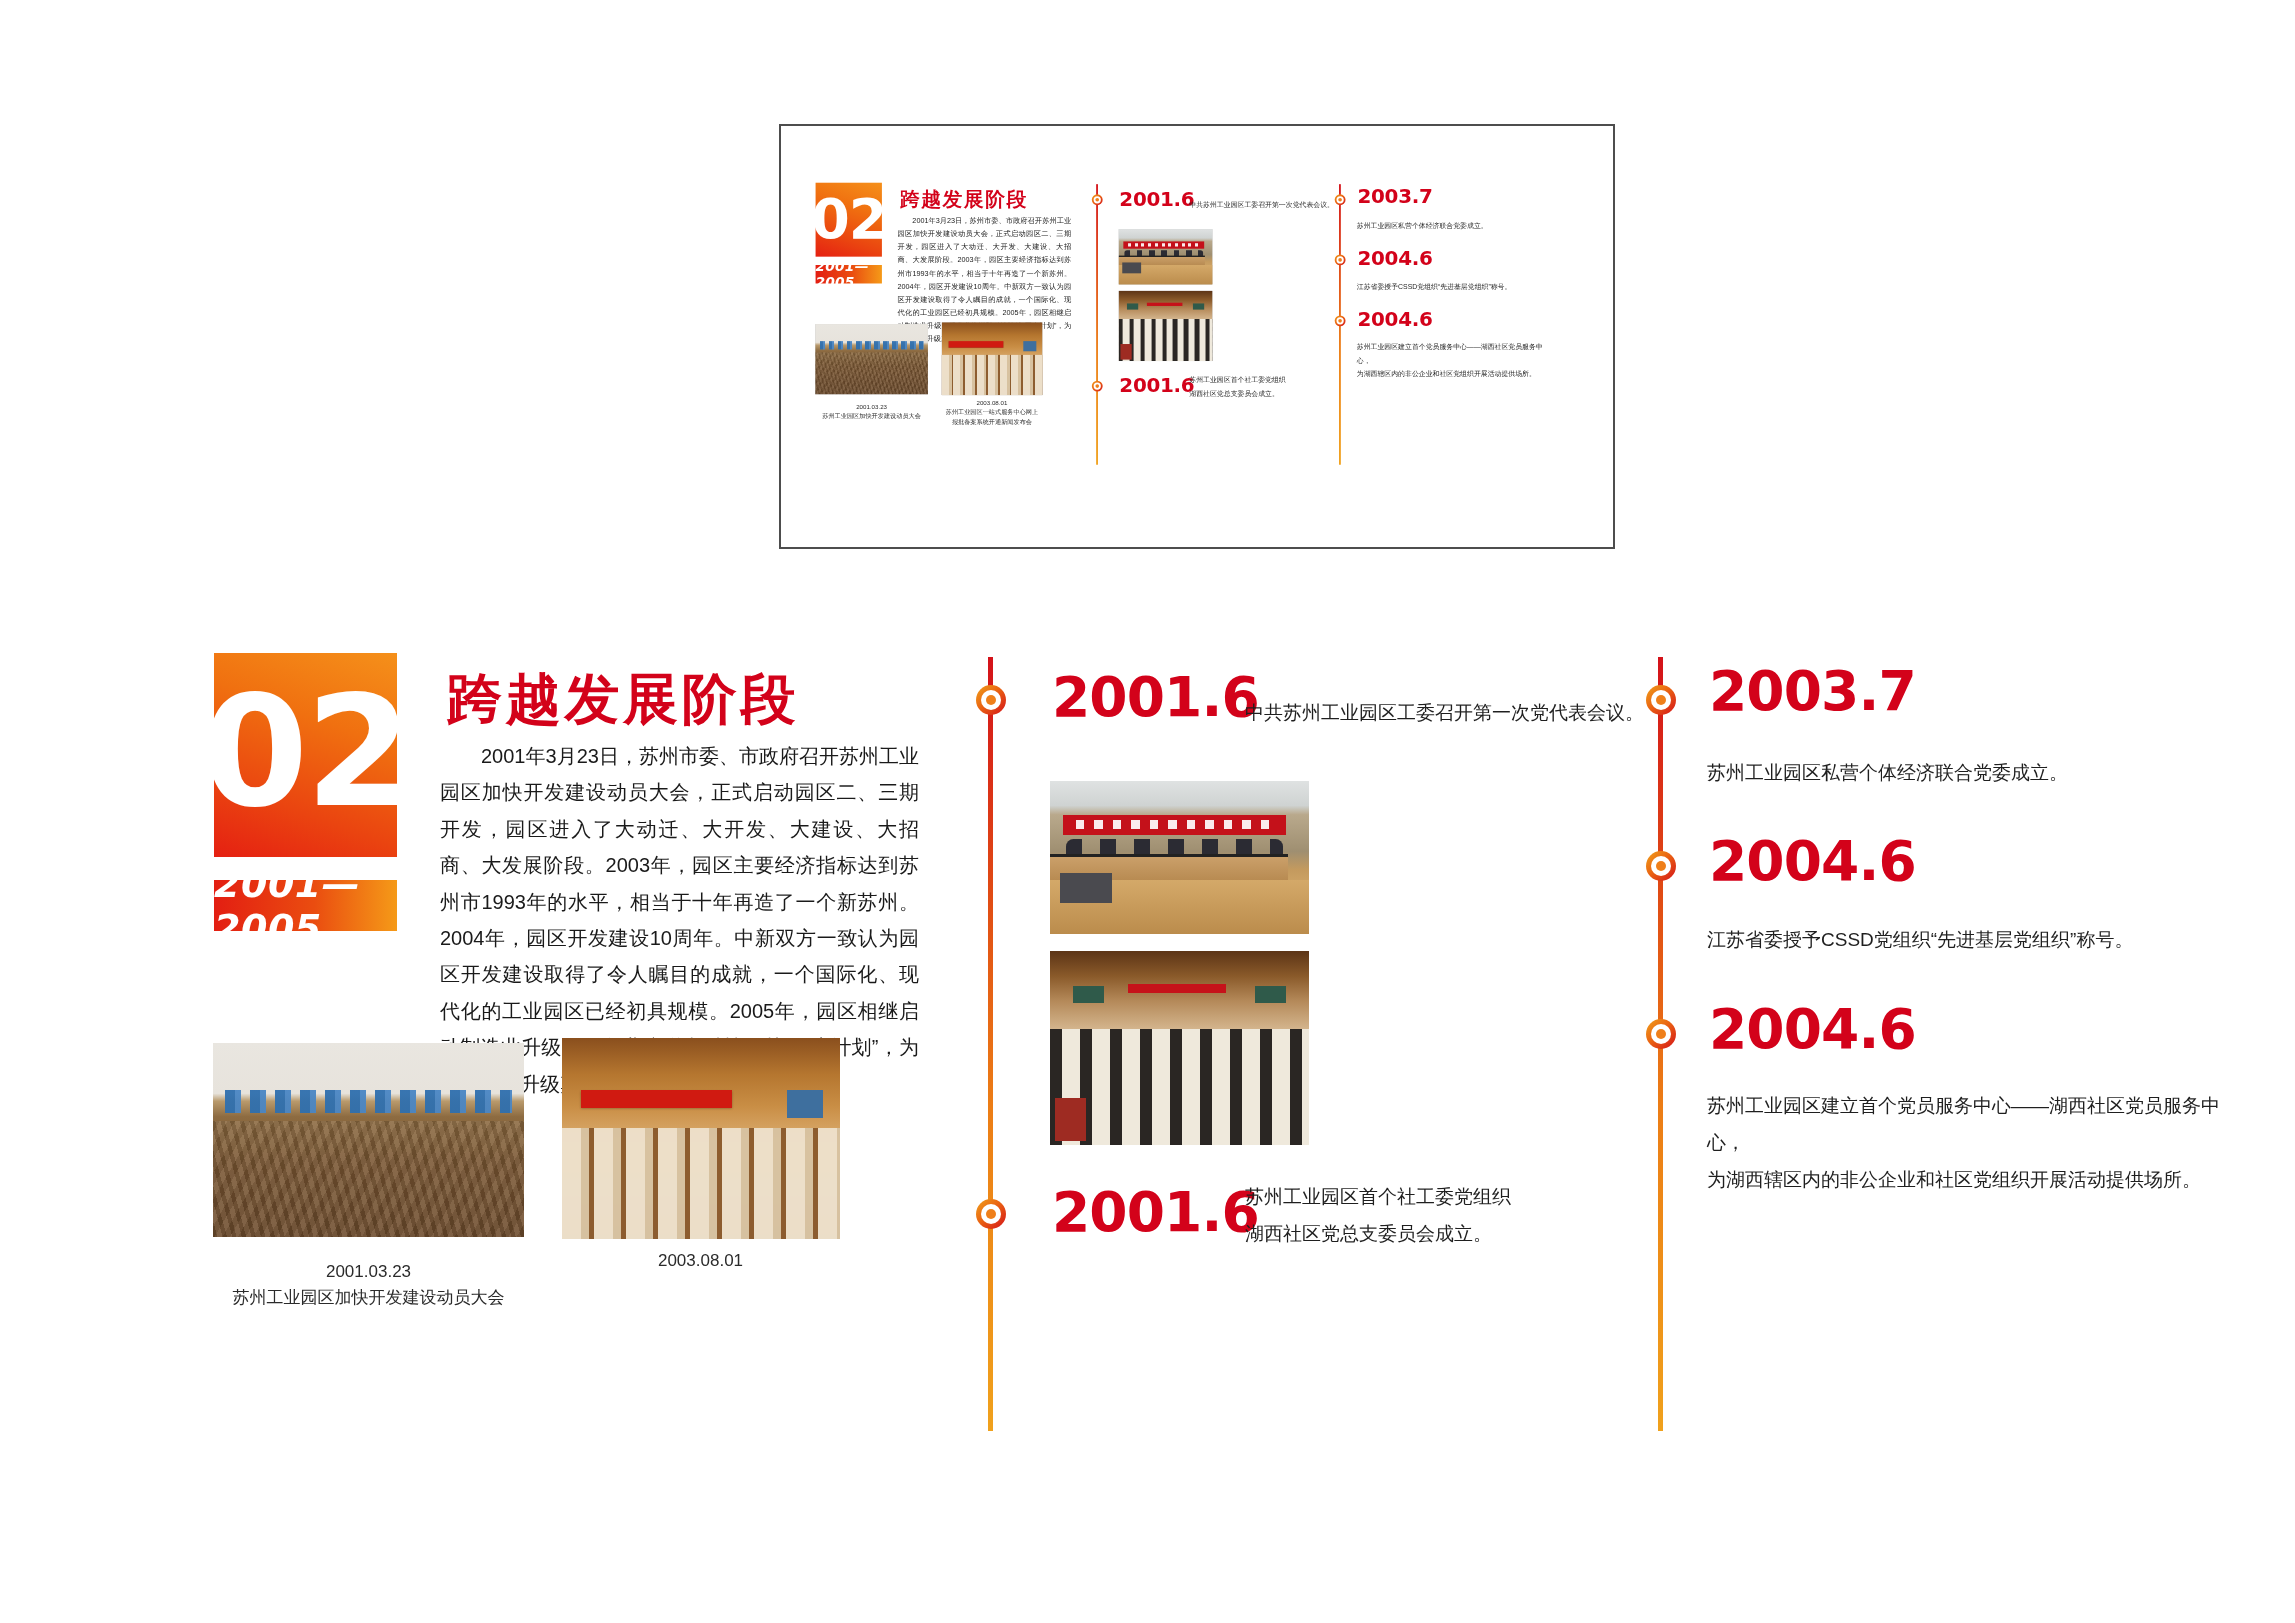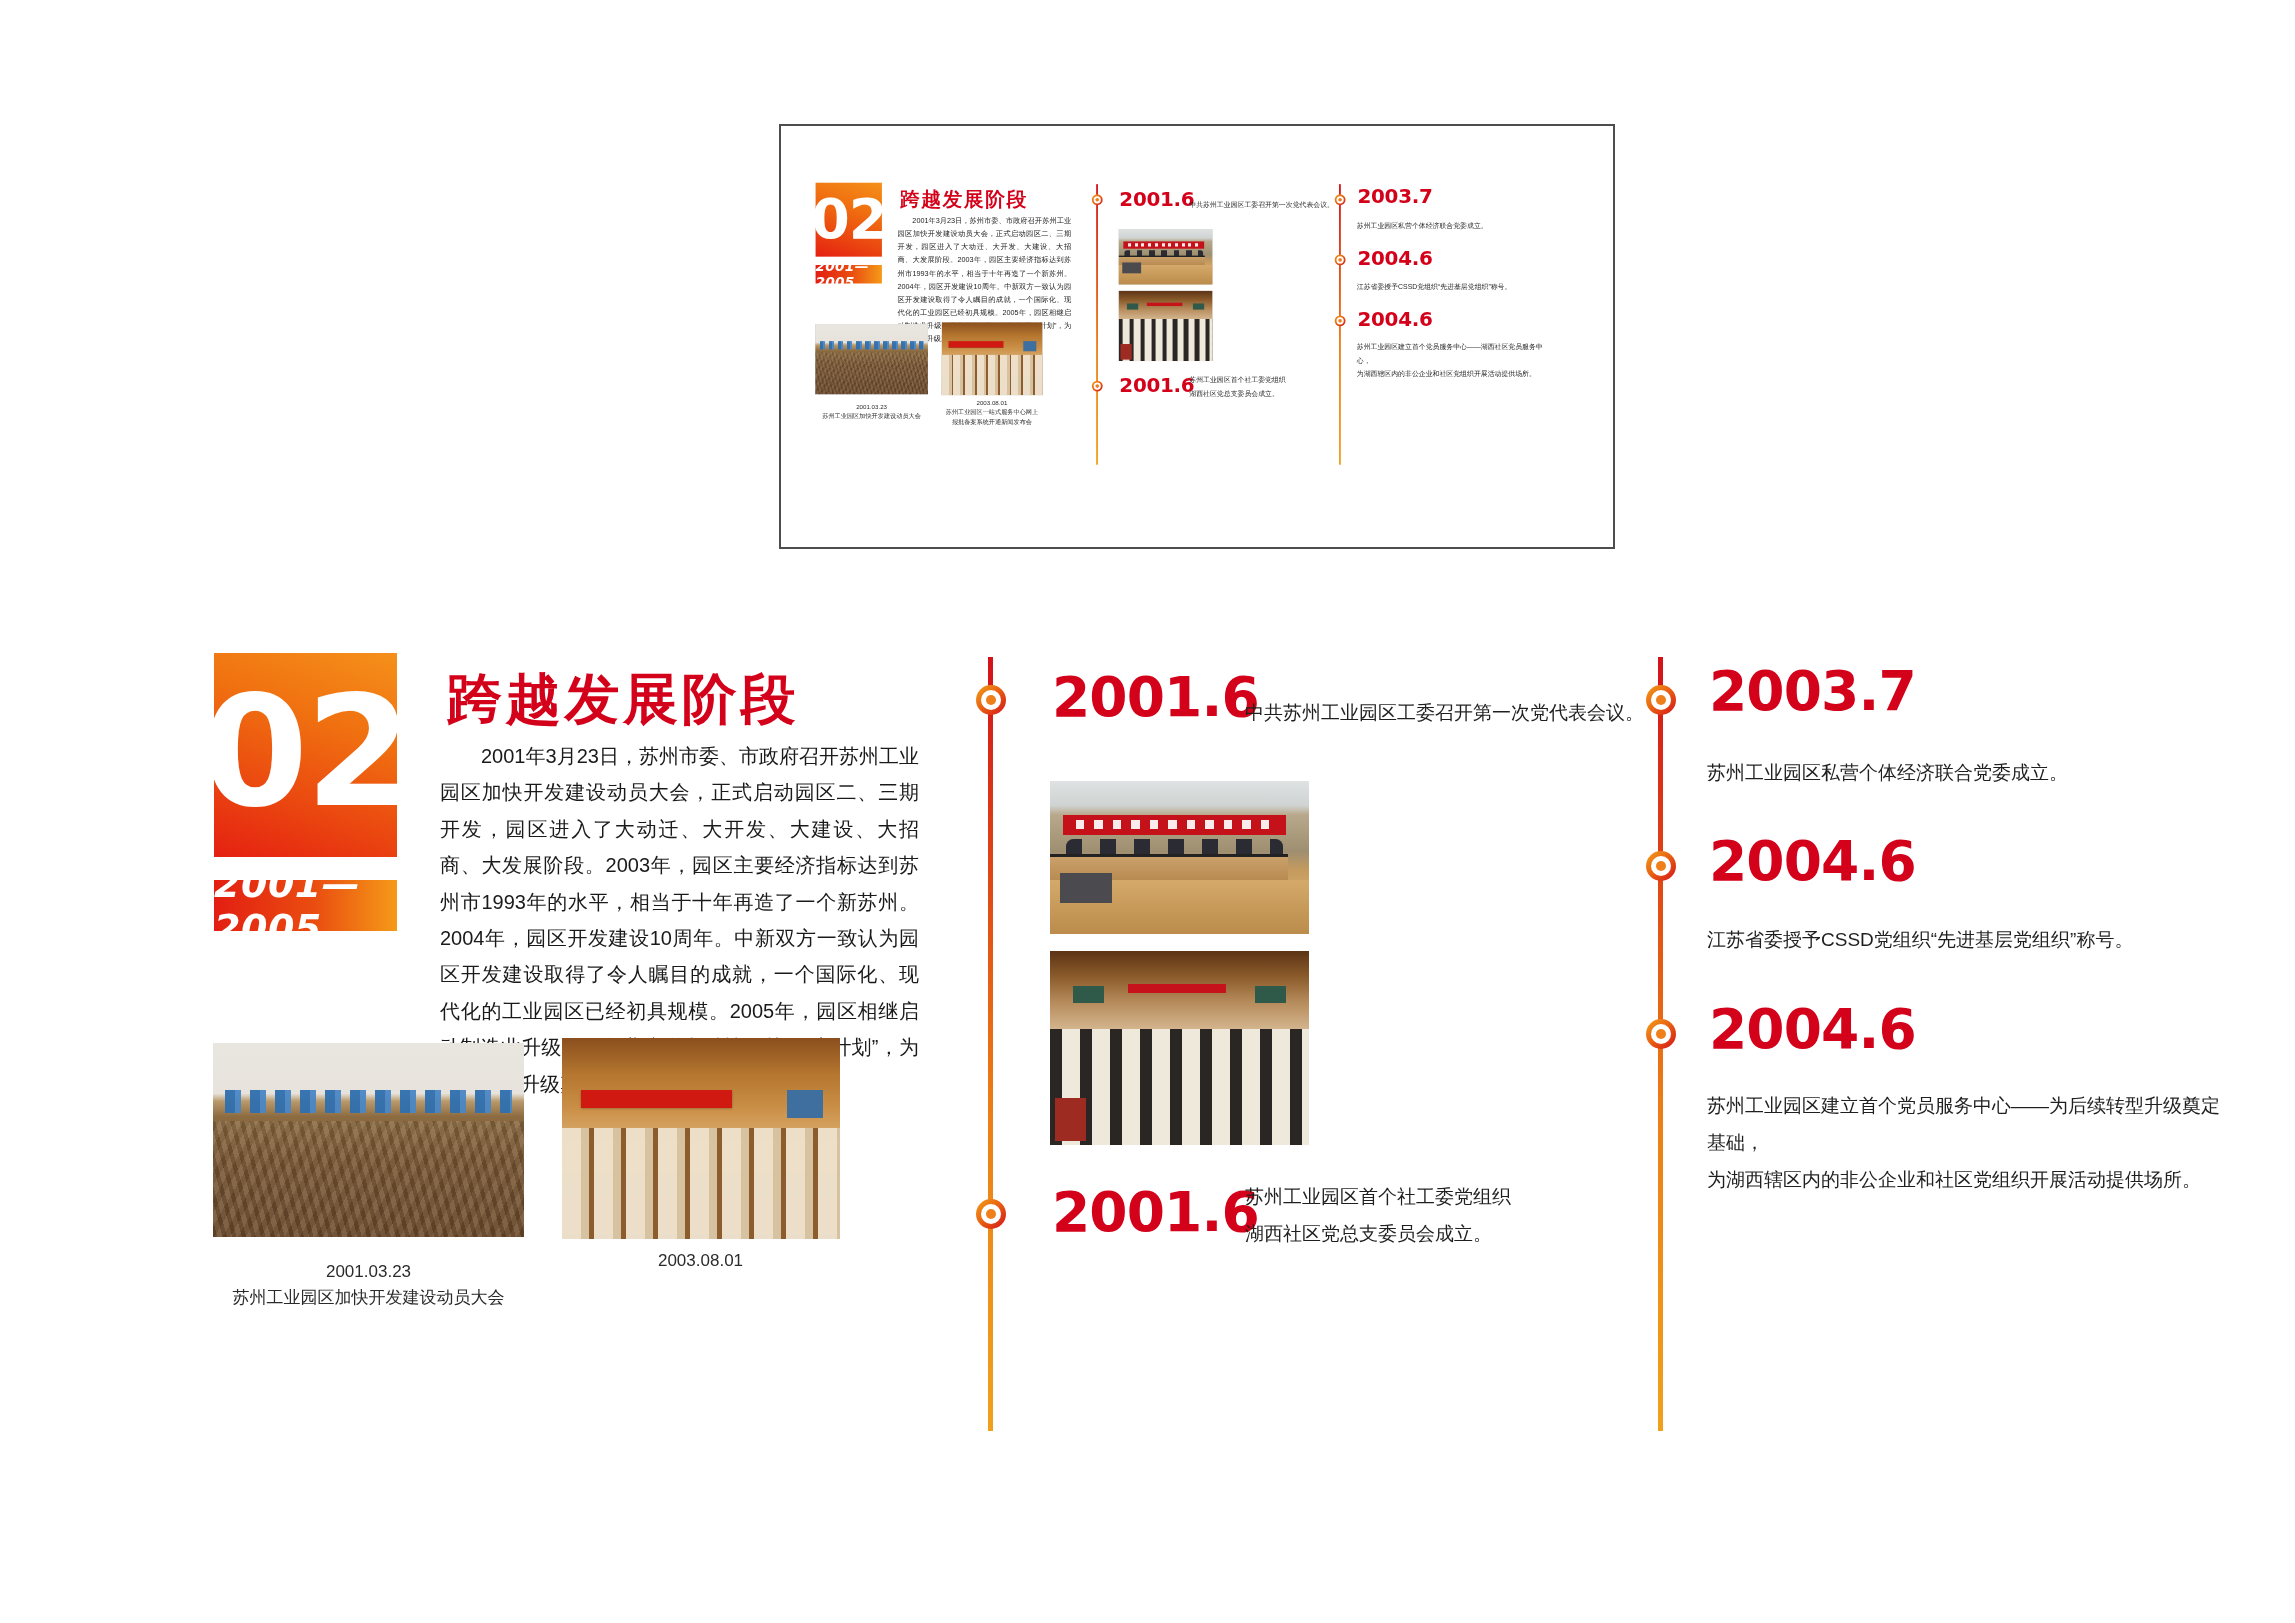--- a/index.html
+++ b/index.html
@@ -361,19 +361,19 @@
     <div class="marker m-r1"></div>
     <div class="tl-year y-r1">2003.7</div>
     <div class="tl-desc d-r1">苏州工业园区私营个体经济联合党委成立。</div>
 
     <div class="marker m-r2"></div>
     <div class="tl-year y-r2">2004.6</div>
     <div class="tl-desc d-r2">江苏省委授予CSSD党组织“先进基层党组织”称号。</div>
 
     <div class="marker m-r3"></div>
     <div class="tl-year y-r3">2004.6</div>
-    <div class="tl-desc d-r3" style="white-space:pre-line">苏州工业园区建立首个党员服务中心——为后续转型升级奠定基础，
+    <div class="tl-desc d-r3" style="white-space:pre-line">苏州工业园区建立首个党员服务中心——湖西社区党员服务中心，
 为湖西辖区内的非公企业和社区党组织开展活动提供场所。</div>
 
   </div>
 
 </div>
 
 
 </body></html>

